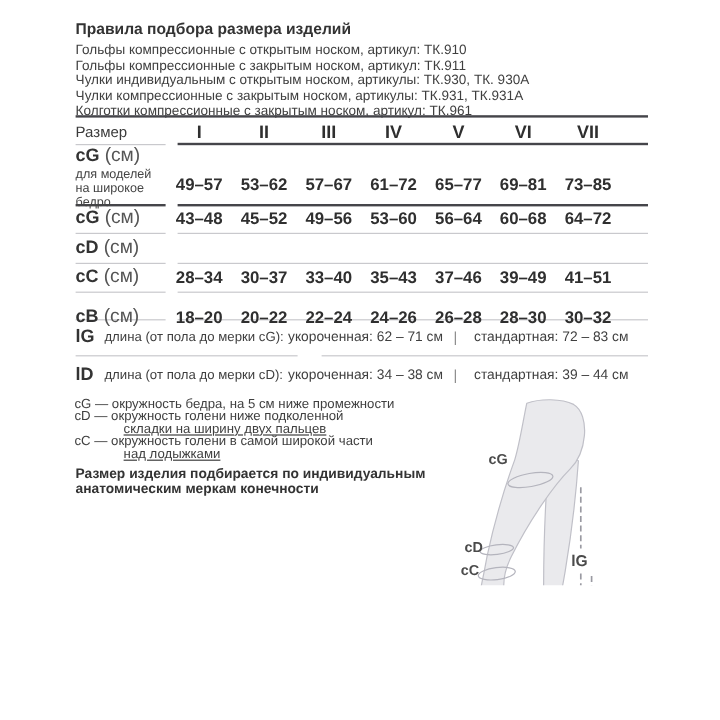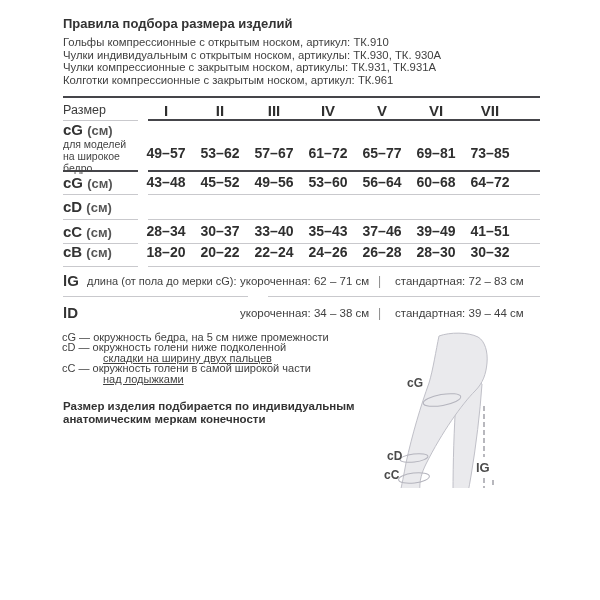--- a/index.html
+++ b/index.html
@@ -8,53 +8,54 @@
   
   .intro{position:absolute;left:63px;top:16px;}
   .intro .title{font-size:13px;font-weight:bold;color:#333;margin-bottom:5px;}
   .intro .iline{font-size:11.3px;line-height:12.7px;color:#3f3f3f;}
   
   .hline{position:absolute;background:#c9c9cd;height:1px;}
   .hline.dark{background:#45454a;height:2px;}
   
   .trow{position:absolute;left:63px;width:454px;display:flex;align-items:center;}
   .tlabel{width:76px;flex:none;font-size:15px;font-weight:bold;color:#333;}
-  .tlabel .unit{font-size:13px;font-weight:bold;color:#555;}
+  .tlabel .unit{font-size:16px;font-weight:normal;color:#555;}
   .tvals{display:grid;grid-template-columns:repeat(7,54px);width:378px;}
   .tvals span{text-align:center;font-size:14px;font-weight:bold;color:#2f2f2f;}
   .hdr .tlabel{font-size:12.5px;font-weight:normal;color:#3b3b3b;}
   .hdr .tvals span{font-size:15px;}
   .tall .tlabel{align-self:flex-start;}
   .tall .tvals{margin-top:14px;}
   .subnote{font-size:10.5px;line-height:11px;font-weight:normal;color:#444;margin-top:1px;}
   
   .lrow{position:absolute;left:63px;width:477px;height:14px;}
   .lrow span{position:absolute;white-space:nowrap;}
   .llabel{left:0;top:-2px;font-size:15px;font-weight:bold;color:#333;}
   .ldesc{left:24px;top:1px;font-size:11px;color:#3f3f3f;}
   .lshort{left:177px;top:1px;font-size:11.5px;color:#3f3f3f;}
   .lpipe{left:315px;top:0;font-size:12px;color:#8a8a8a;}
   .lstd{left:332px;top:1px;font-size:11.5px;color:#3f3f3f;}
   
   .fnblock{position:absolute;left:62px;top:332px;width:310px;}
   .fn{font-size:11px;line-height:10.4px;color:#3f3f3f;}
   .fn.indent{padding-left:41px;text-decoration:underline;}
-  .boldnote{position:absolute;left:63px;top:400px;width:300px;
+  .boldnote{position:absolute;left:63px;top:389px;width:300px;
             font-size:11.5px;line-height:12.5px;font-weight:bold;color:#333;}
   
   .legfig{position:absolute;left:372px;top:328px;}
 </style>
 </head>
 <body>
 
 <div class="page">
 
   <div class="intro">
     <div class="title">Правила подбора размера изделий</div>
     <div class="iline">Гольфы компрессионные с открытым носком, артикул: ТК.910</div>
+    <div class="iline">Гольфы компрессионные с закрытым носком, артикул: ТК.911</div>
     <div class="iline">Чулки индивидуальным с открытым носком, артикулы: ТК.930, ТК. 930А</div>
     <div class="iline">Чулки компрессионные с закрытым носком, артикулы: ТК.931, ТК.931А</div>
     <div class="iline">Колготки компрессионные с закрытым носком, артикул: ТК.961</div>
   </div>
 
   <div class="hline dark" style="left:63px;top:96px;width:477px;"></div>
   <div class="hline" style="left:63px;top:120px;width:75px;"></div>
   <div class="hline dark" style="left:148px;top:119px;width:392px;"></div>
   <div class="hline dark" style="left:63px;top:170px;width:75px;"></div>
   <div class="hline dark" style="left:148px;top:170px;width:392px;"></div>
@@ -133,21 +134,21 @@
         <span>28–34</span>
         <span>30–37</span>
         <span>33–40</span>
         <span>35–43</span>
         <span>37–46</span>
         <span>39–49</span>
         <span>41–51</span>
       </div>
   </div>
 
-  <div class="trow" style="top:240px;height:23px;align-items:center;">
+  <div class="trow" style="top:252px;height:23px;align-items:center;">
     <div class="tlabel">
       <span>cB</span>
       <span class="unit">(см)</span>
     </div>
     <div class="tvals">
         <span>18–20</span>
         <span>20–22</span>
         <span>22–24</span>
         <span>24–26</span>
         <span>26–28</span>
@@ -159,20 +160,21 @@
   <div class="lrow" style="top:274px;">
     <span class="llabel">lG</span>
     <span class="ldesc">длина (от пола до мерки cG):</span>
     <span class="lshort">укороченная: 62 – 71 см</span>
     <span class="lpipe">|</span>
     <span class="lstd">стандартная: 72 – 83 см</span>
   </div>
 
   <div class="lrow" style="top:306px;">
     <span class="llabel">lD</span>
+    <span class="ldesc">длина (от пола до мерки cD):</span>
     <span class="lshort">укороченная: 34 – 38 см</span>
     <span class="lpipe">|</span>
     <span class="lstd">стандартная: 39 – 44 см</span>
   </div>
 
   <div class="fnblock">
     <div class="fn">cG — окружность бедра, на 5 см ниже промежности</div>
     <div class="fn">cD — окружность голени ниже подколенной</div>
     <div class="fn indent">складки на ширину двух пальцев</div>
     <div class="fn">cC — окружность голени в самой широкой части</div>

